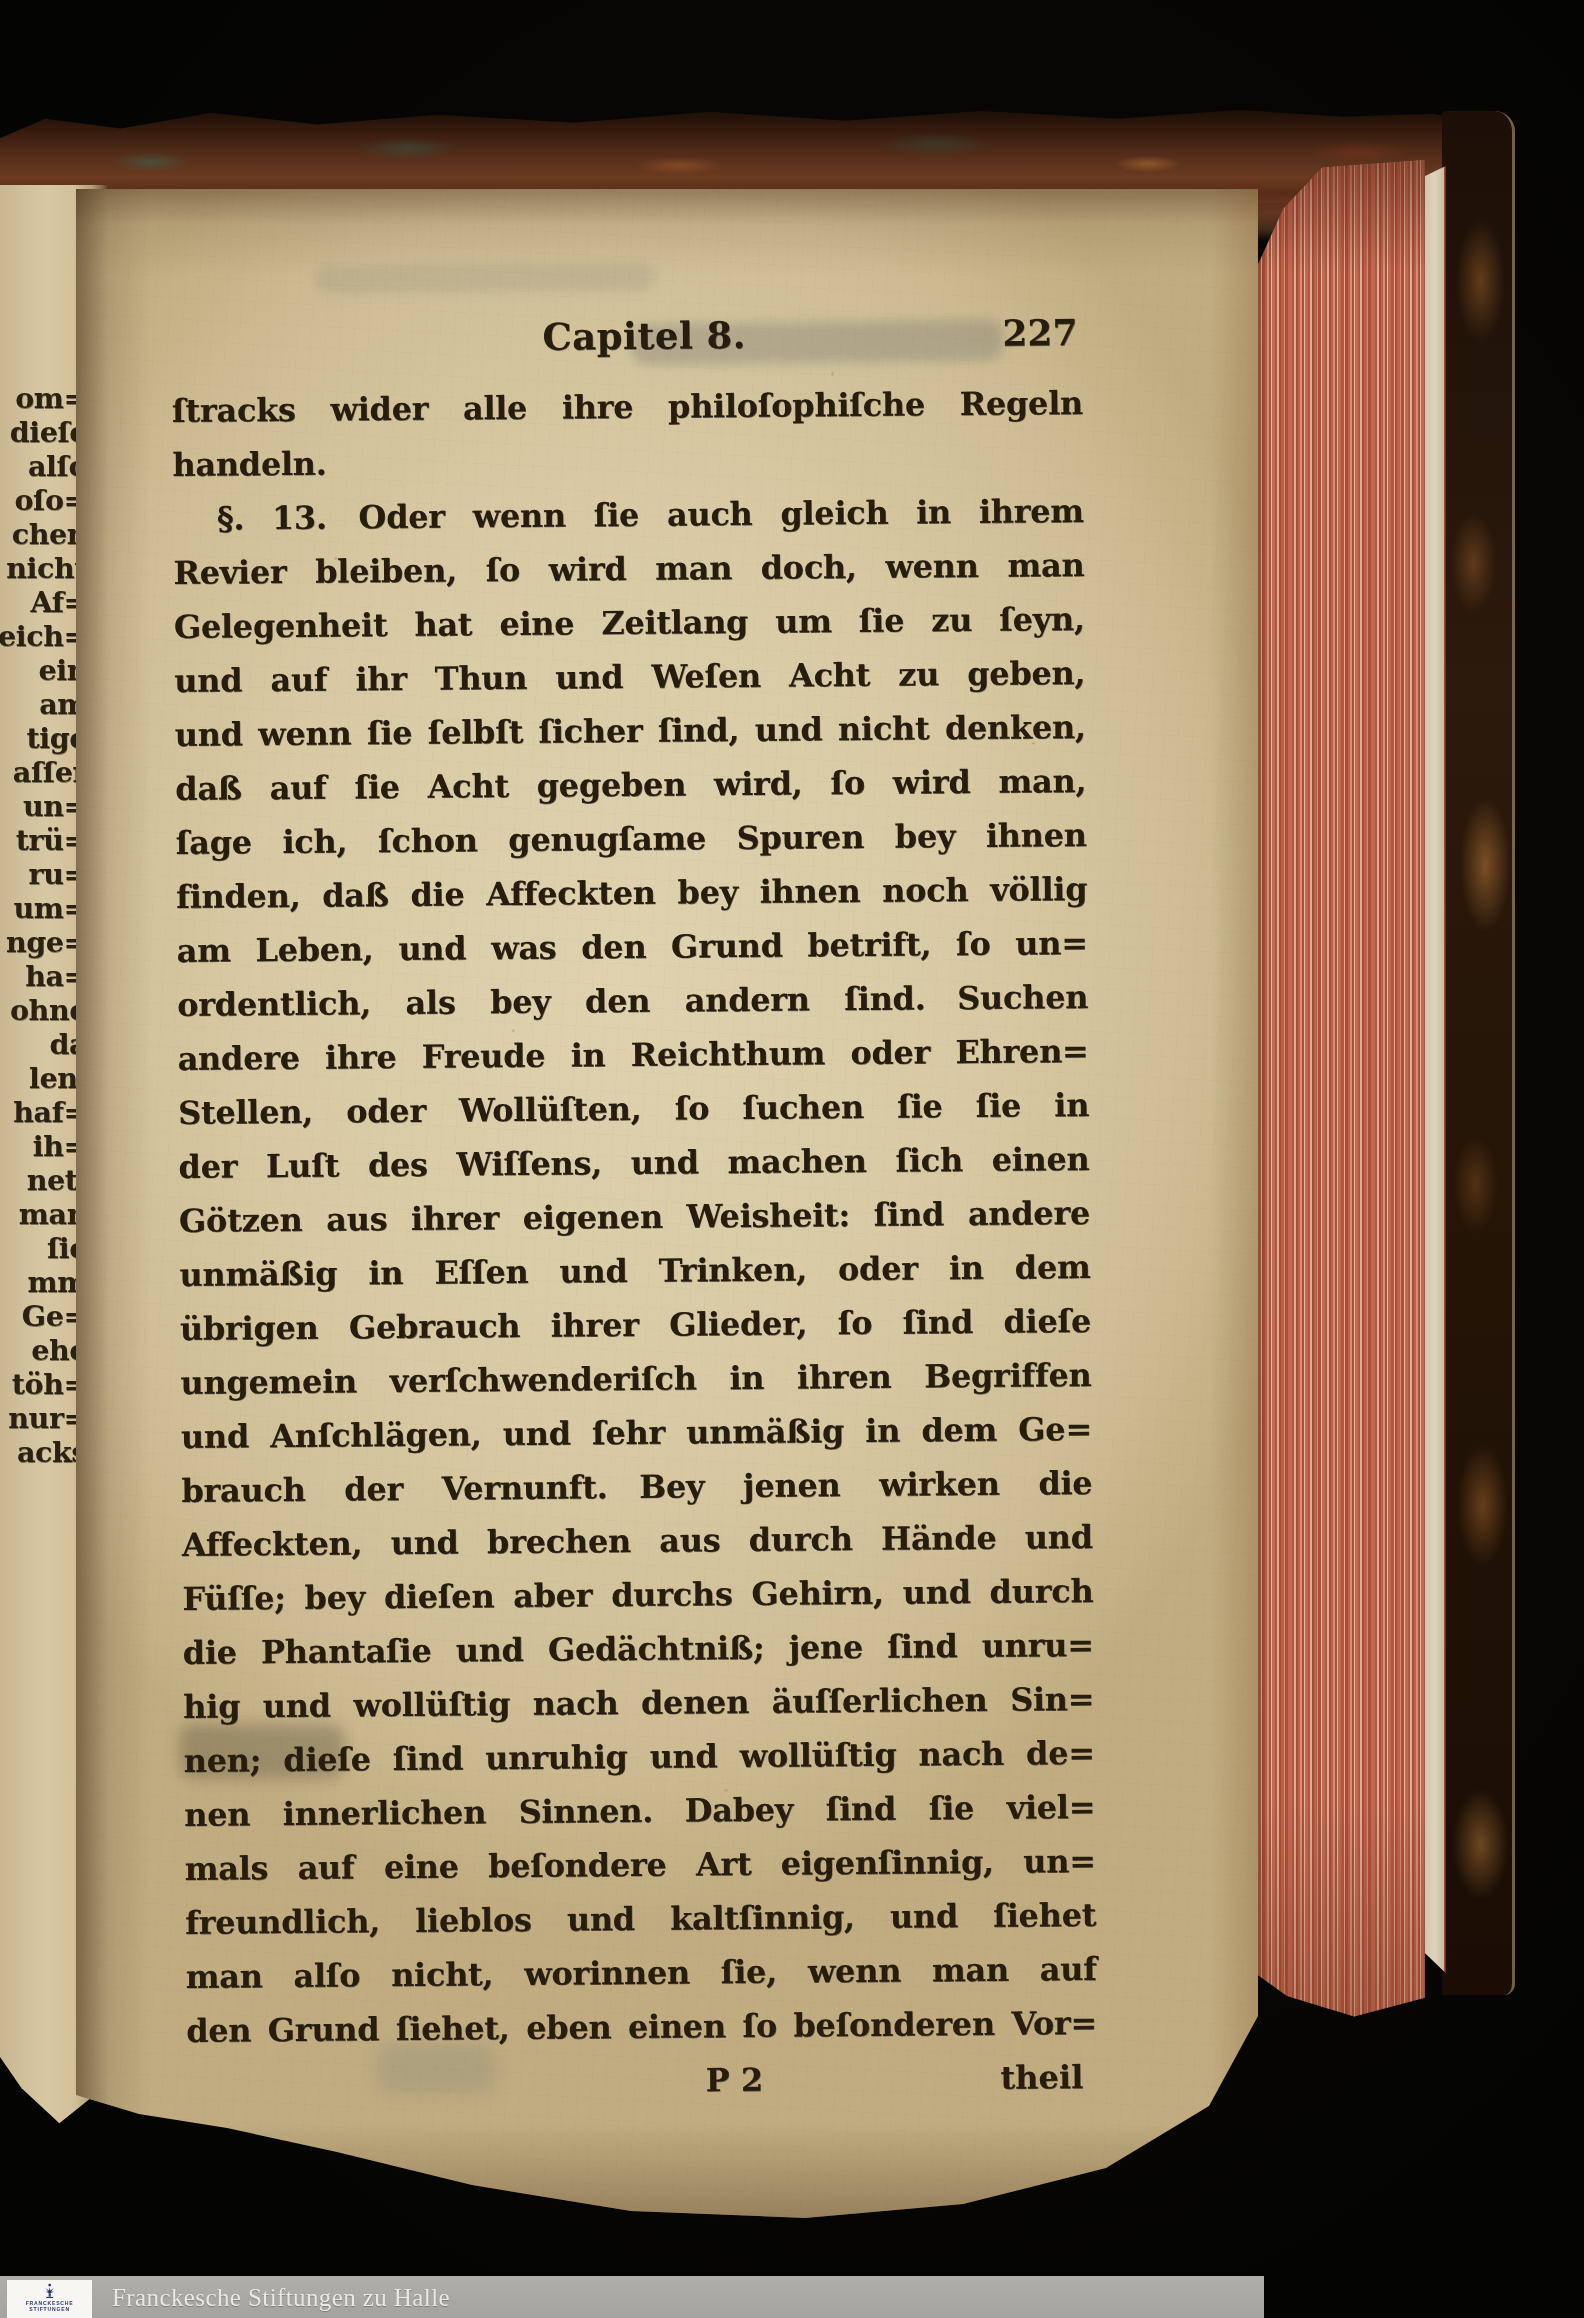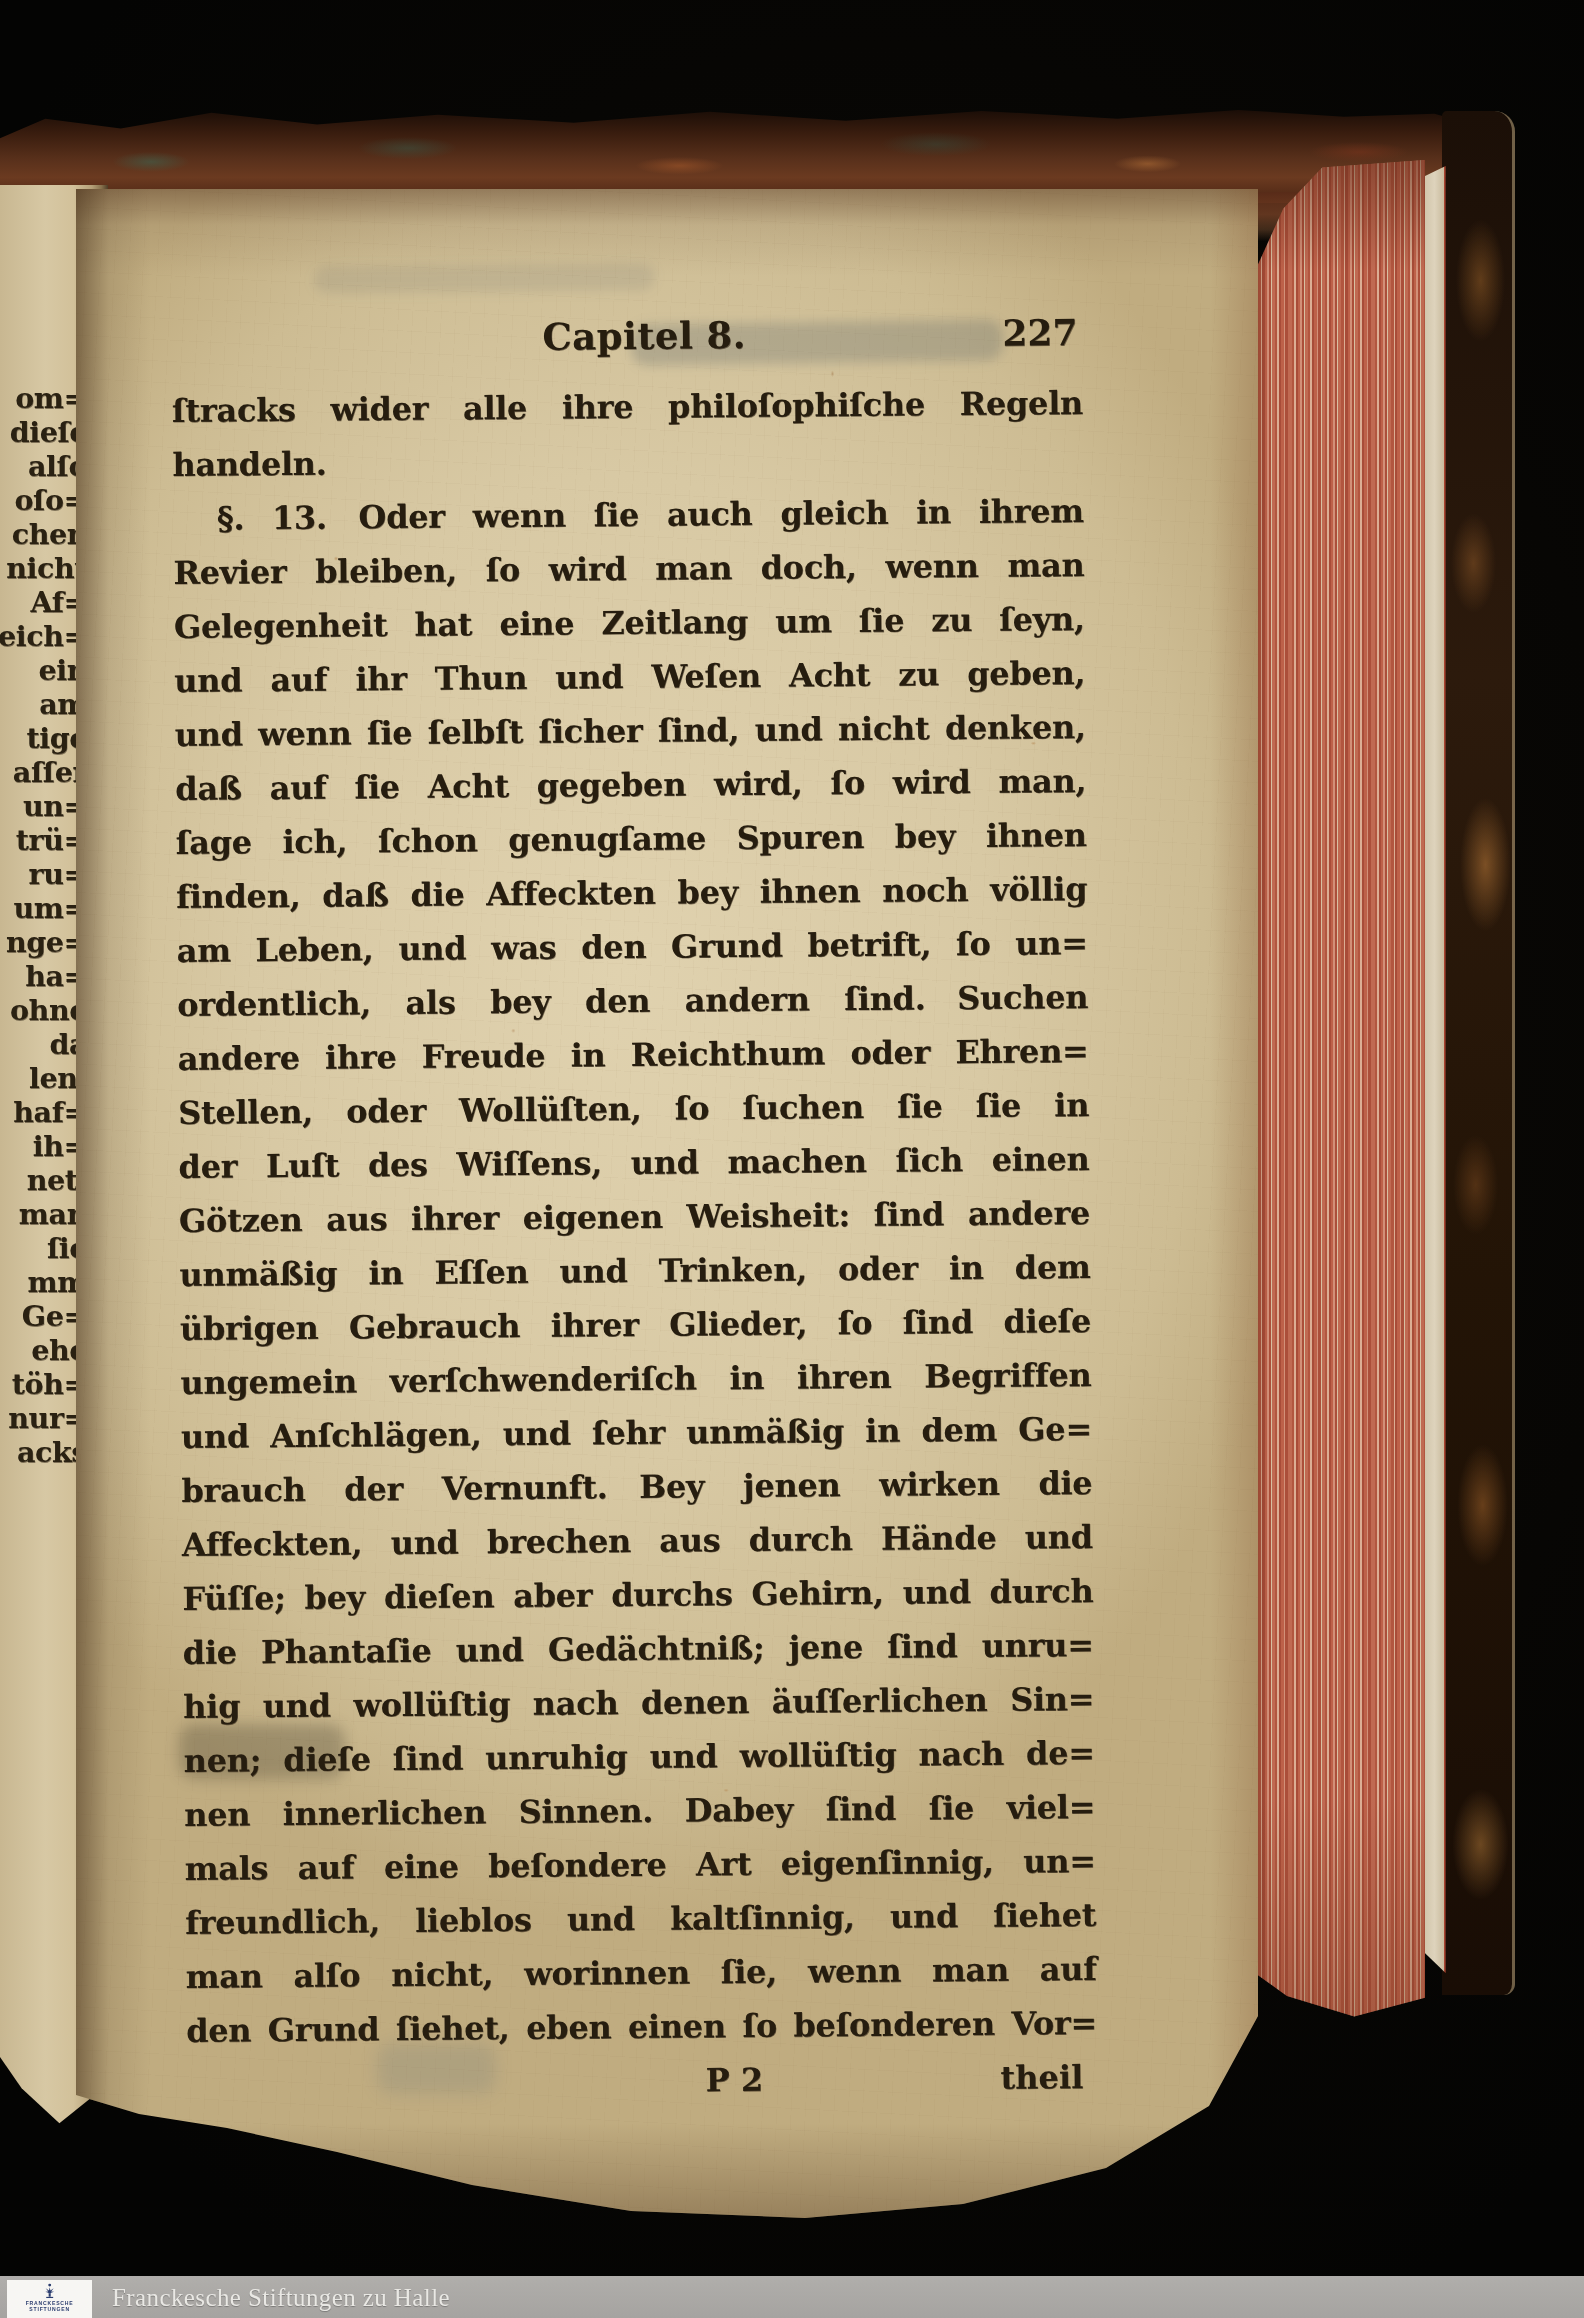--- a/index.html
+++ b/index.html
@@ -107,21 +107,21 @@
     text-align:justify;text-align-last:justify;white-space:nowrap;
     text-shadow:0.5px 0.6px 0.6px rgba(40,28,14,.55);}
   .tl.align-left{text-align-last:left;}
   .tl.indent{text-indent:44px;}
   .sig-line{height:54px;line-height:54px;display:flex;font-size:32px;font-weight:bold;
     text-shadow:0.5px 0.6px 0.6px rgba(40,28,14,.55);}
   .sig{margin-left:57%;}
   .catch{margin-left:auto;padding-right:14.3px;}
 
   
-  .footer-bar{position:absolute;left:0;top:2276px;width:1584px;height:43px;
+  .footer-bar{position:absolute;left:0;top:2276px;width:1264px;height:43px;
     background:linear-gradient(180deg,#b0aeab,#a5a3a0);}
   .logo-box{position:absolute;left:7.1px;top:4px;width:85px;height:39px;background:#f7f6f3;
     display:flex;flex-direction:column;align-items:center;justify-content:flex-start;padding-top:1.6px;box-sizing:border-box;}
   .logo-glyph{width:17.4px;height:19px;display:block;}
   .logo-text{margin-top:0.8px;line-height:5.5px;text-align:center;
     font-family:"Liberation Sans","DejaVu Sans",sans-serif;font-size:5.1px;
     letter-spacing:0.8px;color:#2a3c6e;font-weight:bold;}
   .footer-title{position:absolute;left:112px;top:0;height:43px;line-height:44px;
     font-family:"Liberation Serif","DejaVu Serif",serif;font-size:25px;
     color:#e9e8e4;letter-spacing:0.4px;text-shadow:0 0.8px 0.8px rgba(60,60,60,.4);}

